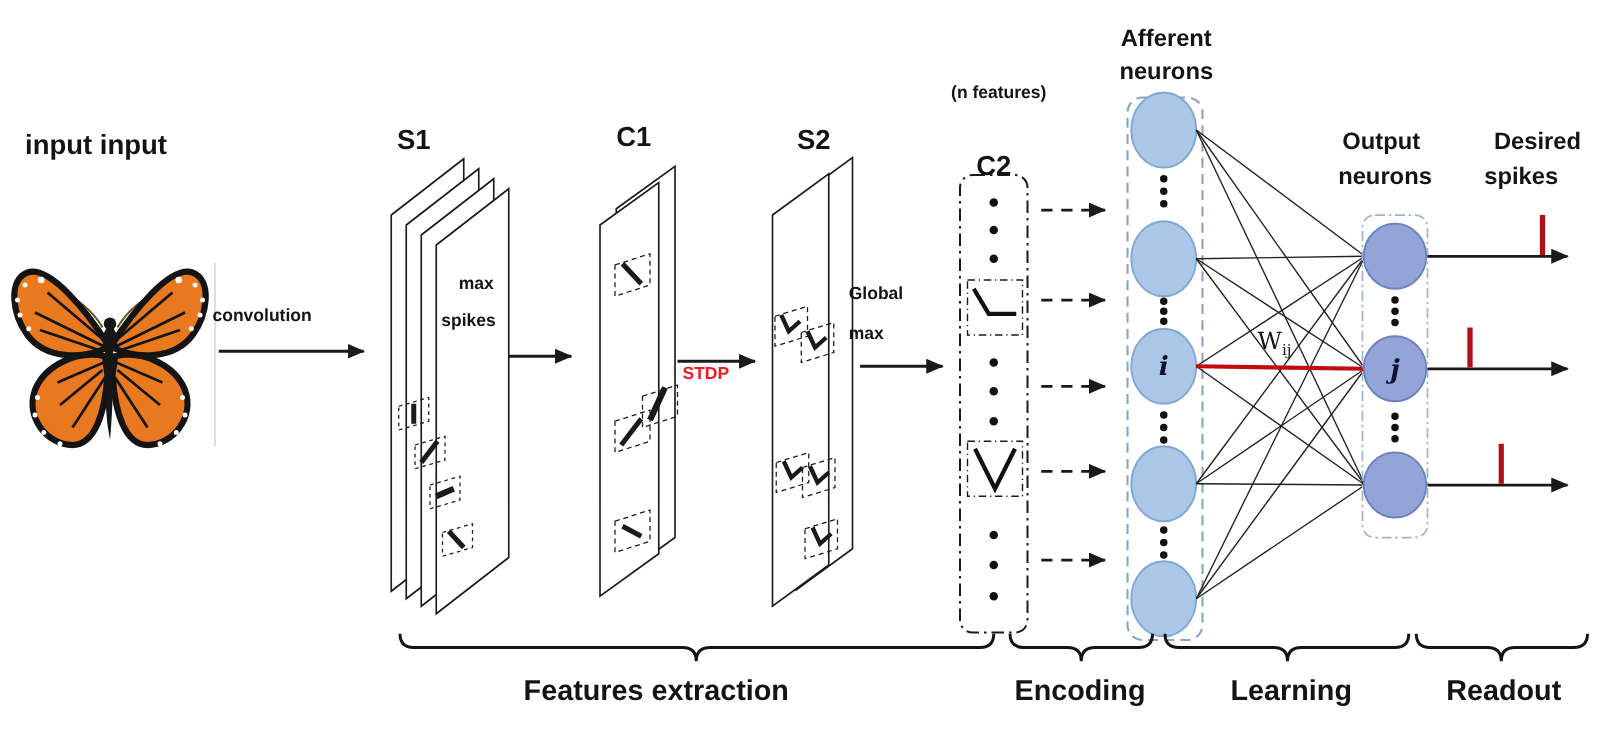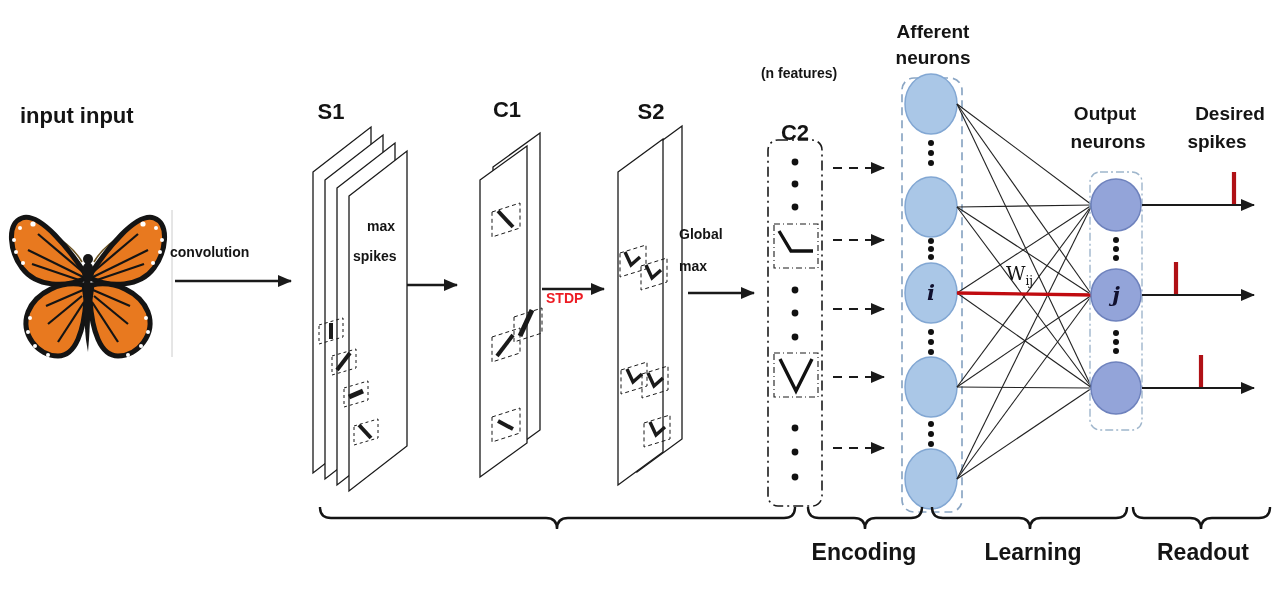--- a/index.html
+++ b/index.html
@@ -261,17 +261,18 @@
 <div class="lbl s19 c" style="left:933px;top:48px;">neurons</div>
 <div class="lbl s19 c" style="left:1105px;top:104px;">Output</div>
 <div class="lbl s19 c" style="left:1108px;top:132px;">neurons</div>
 <div class="lbl s19 c" style="left:1208px;top:104px;margin-left:22px;">Desired</div>
 <div class="lbl s19 c" style="left:1217px;top:132px;">spikes</div>
 
 <div class="wlbl" style="left:974px;top:264px;"><span>W</span><sub>ij</sub></div>
 <div class="nlbl" style="left:931px;top:293px;">i</div>
 <div class="nlbl" style="left:1116px;top:295px;">j</div>
 
+<div class="lbl s23 c" style="left:525px;top:541px;">Features extraction</div>
 <div class="lbl s23 c" style="left:832px;top:541px;margin-left:32px;">Encoding</div>
 <div class="lbl s23 c" style="left:1033px;top:541px;">Learning</div>
 <div class="lbl s23 c" style="left:1203px;top:541px;">Readout</div>
 
 </div>
 
 </body></html>

